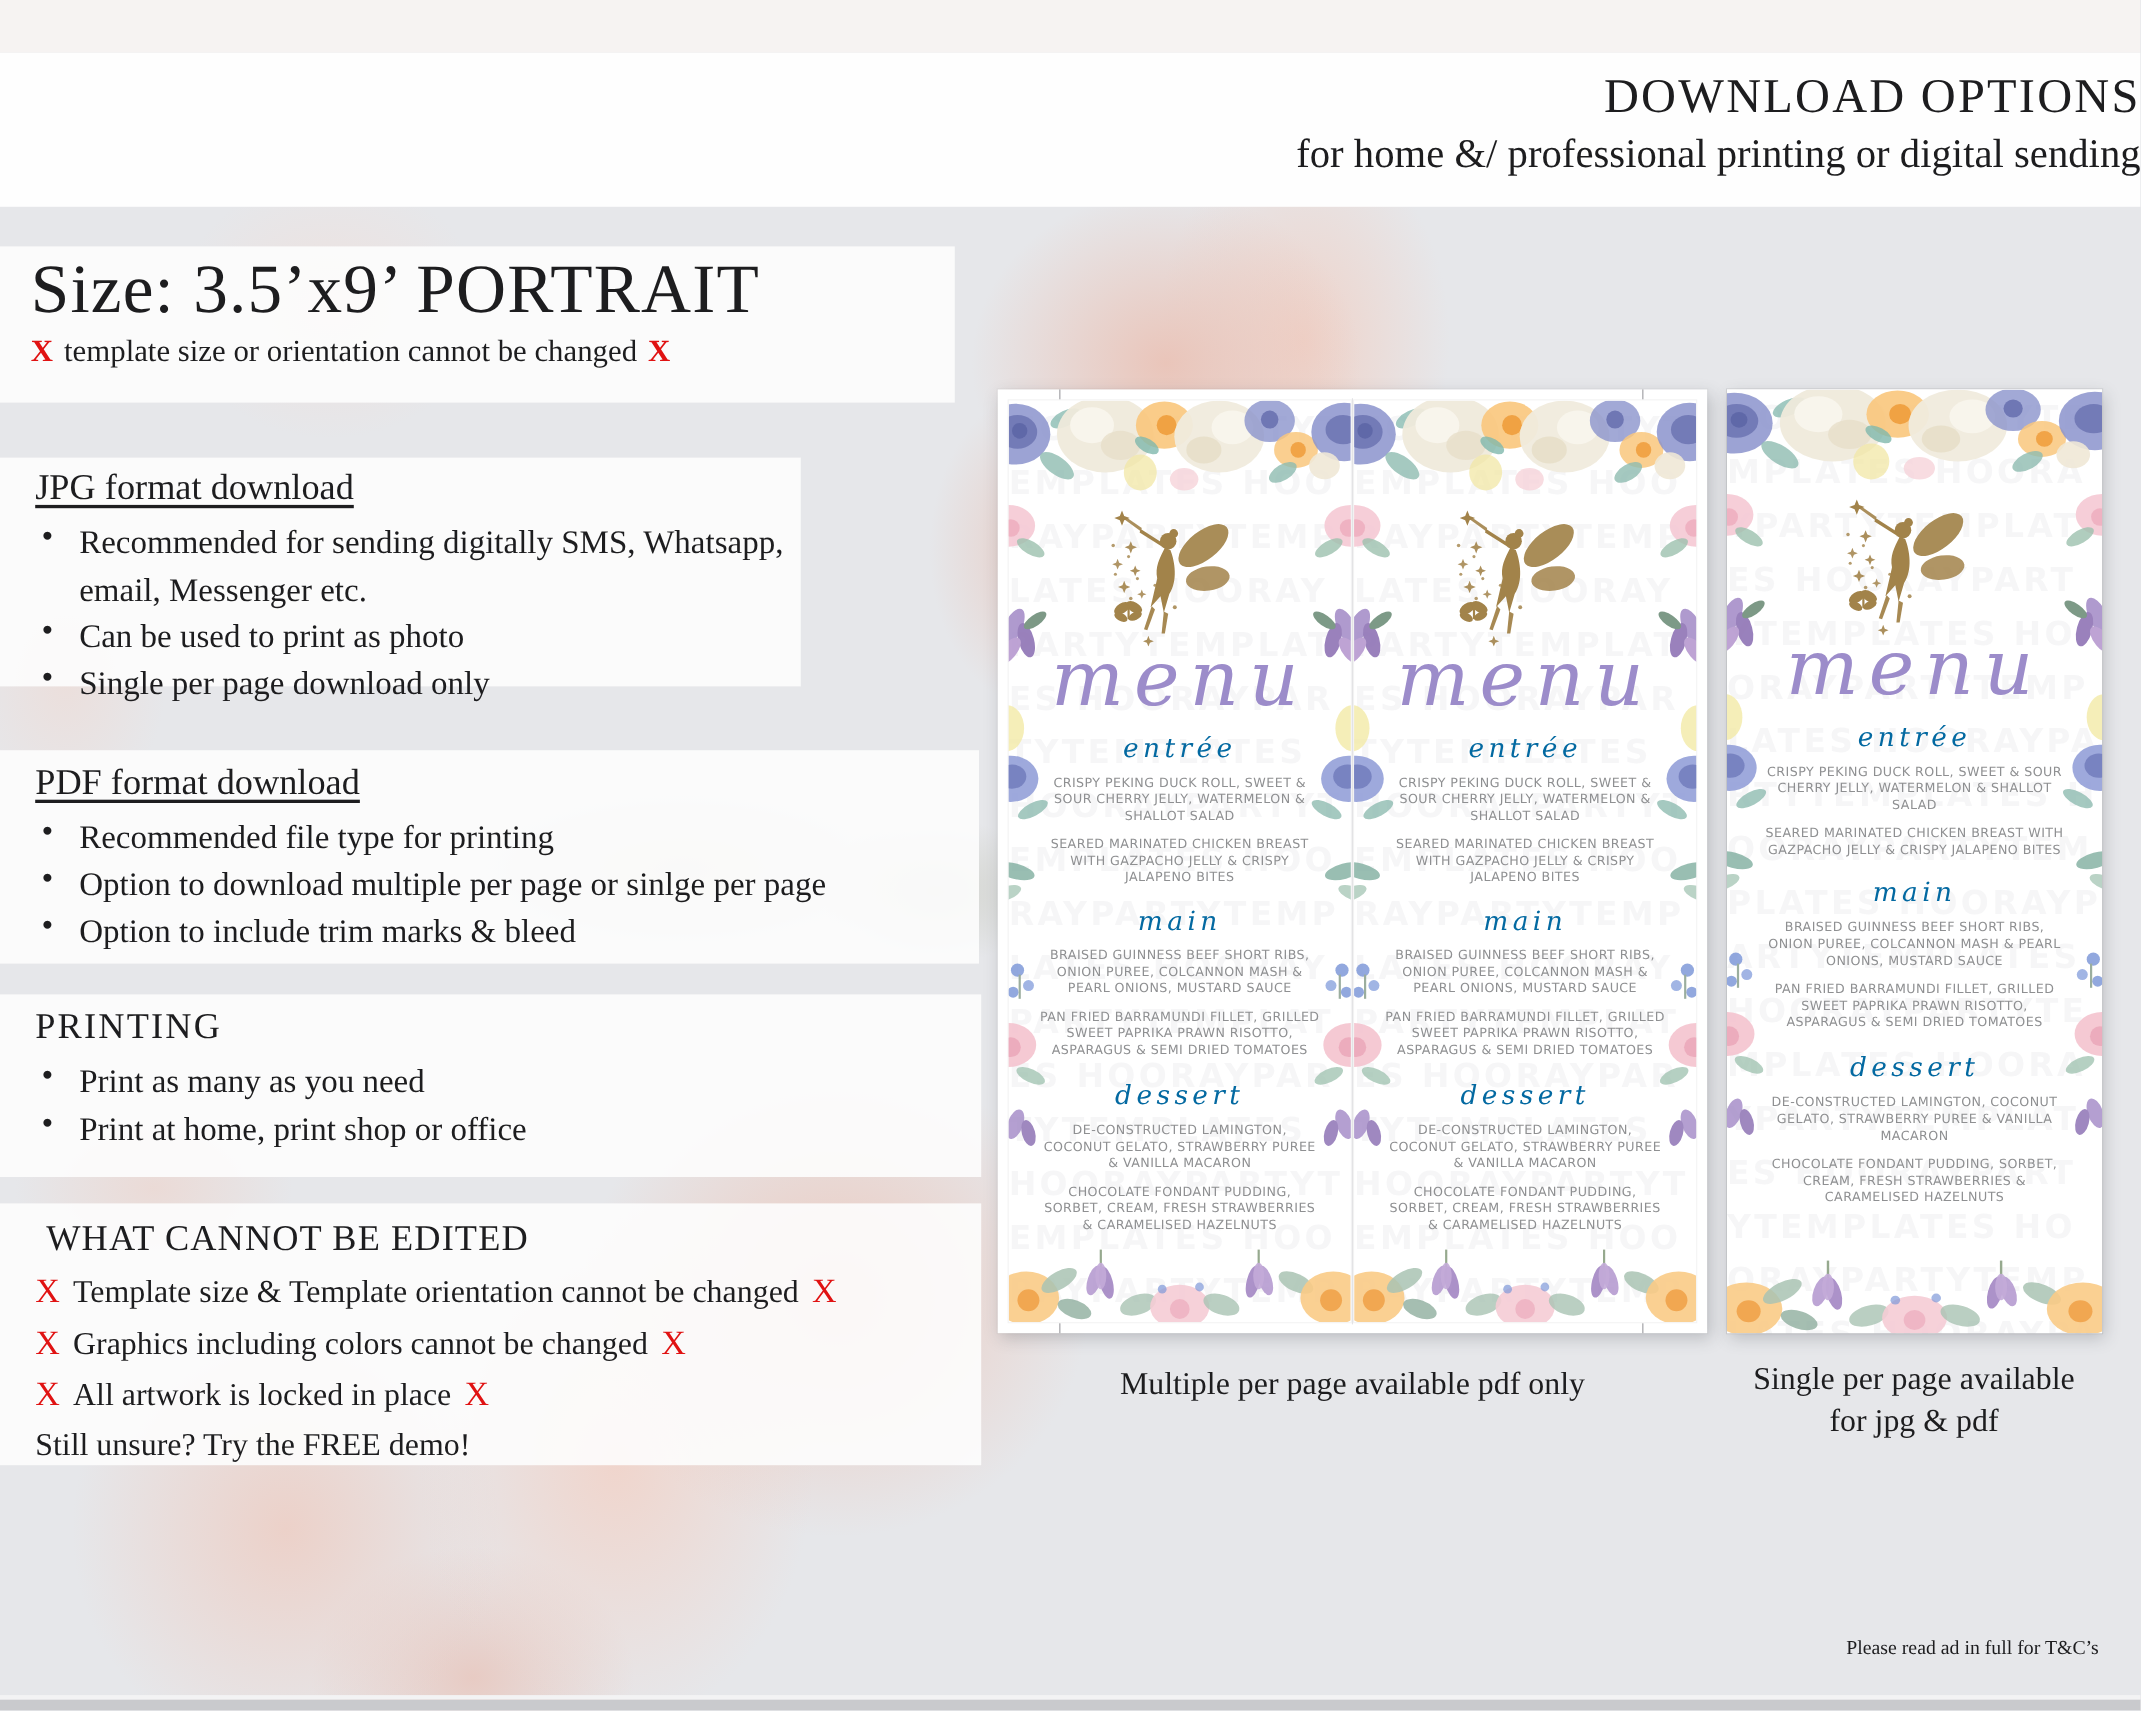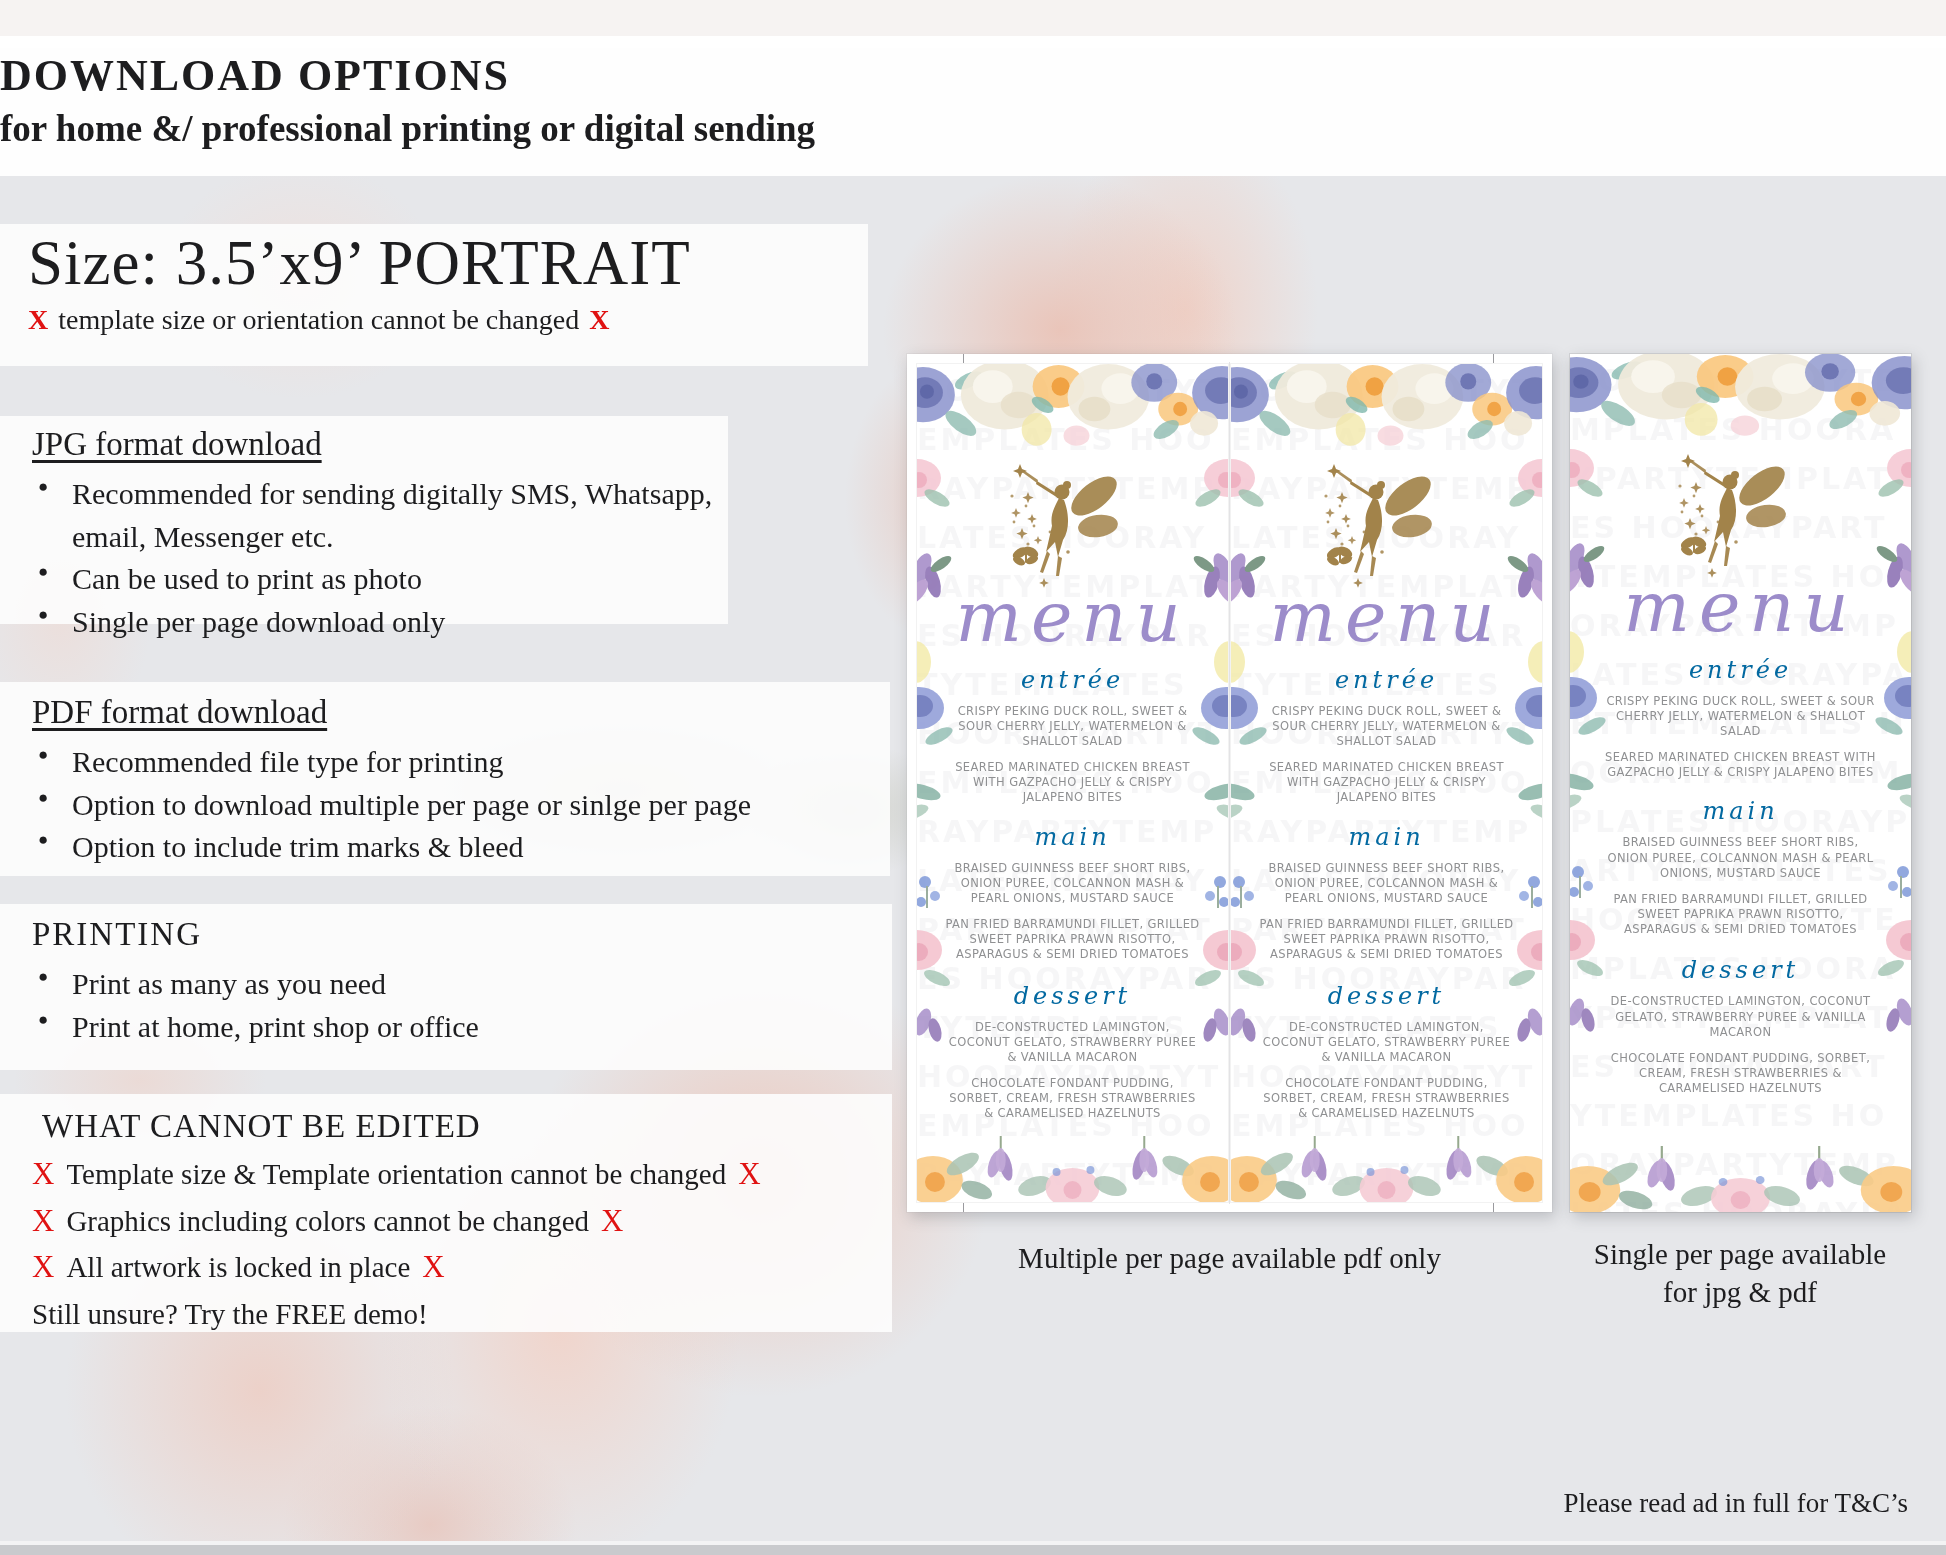--- a/index.html
+++ b/index.html
@@ -25,21 +25,21 @@
       radial-gradient(ellipse 270px 290px at 260px 1390px, rgba(237,205,195,.85), rgba(237,205,195,0) 72%),
       radial-gradient(ellipse 210px 170px at 430px 1525px, rgba(232,196,186,.8), rgba(232,196,186,0) 70%),
       radial-gradient(ellipse 180px 120px at 140px 1080px, rgba(238,210,201,.6), rgba(238,210,201,0) 70%);
   }
   .top-strip{position:absolute;left:0;top:0;width:100%;height:48px;background:rgba(248,245,243,.85);z-index:1;}
   .bottom-strip{position:absolute;left:0;bottom:0;width:100%;height:10px;background:#c9cacd;z-index:5;}
   .bottom-strip::before{content:"";position:absolute;left:0;top:-4px;width:100%;height:4px;background:#f3f3f4;}
 
   
   .band{position:absolute;left:0;background:rgba(253,253,253,.9);z-index:2;box-sizing:border-box;}
-  .band-header{top:36px;height:140px;width:100%;text-align:left;background:rgba(255,255,255,.95);font-weight:bold;}
+  .band-header{top:48px;height:140px;width:100%;text-align:right;background:rgba(255,255,255,.95);}
   .band-size{top:224px;height:142px;width:868px;padding:6px 0 0 28px;}
   .band-jpg{top:416px;height:208px;width:728px;padding:10px 0 0 32px;}
   .band-pdf{top:682px;height:194px;width:890px;padding:12px 0 0 32px;}
   .band-print{top:904px;height:166px;width:892px;padding:12px 0 0 32px;}
   .band-edit{top:1094px;height:238px;width:892px;padding:14px 0 0 32px;}
 
   .h-title{font-size:44px;letter-spacing:2px;margin-top:14px;}
   .h-sub{font-size:37px;margin-top:6px;}
 
   .size-title{font-size:63px;letter-spacing:1px;line-height:1.05;}
@@ -106,21 +106,21 @@
   .item{
     font-family:"DejaVu Sans", sans-serif;
     font-size:11.5px;line-height:1.32;letter-spacing:.4px;
     color:#8f9092;width:82%;margin:0 auto 11px;
   }
 
   
   .caption{position:absolute;z-index:4;text-align:center;font-size:29px;line-height:1.3;}
   .caption-multi{left:907px;top:1240px;width:645px;}
   .caption-single{left:1560px;top:1236px;width:360px;}
-  .footnote{position:absolute;z-index:4;right:38px;top:1488px;font-size:27px;}
+  .footnote{position:absolute;z-index:4;right:38px;top:1488px;font-size:18px;}
 </style>
 </head>
 <body>
 
 <svg width="0" height="0" style="position:absolute" aria-hidden="true">
   <defs>
     <symbol id="sym-top-floral" viewBox="0 0 312 86" preserveAspectRatio="none">
       <ellipse cx="6" cy="30" rx="32" ry="27" fill="#8b93cc" opacity=".85"></ellipse>
       <ellipse cx="8" cy="28" rx="18" ry="15" fill="#6f77b4" opacity=".9"></ellipse>
       <circle cx="10" cy="27" r="7" fill="#5d66a6" opacity=".9"></circle>

